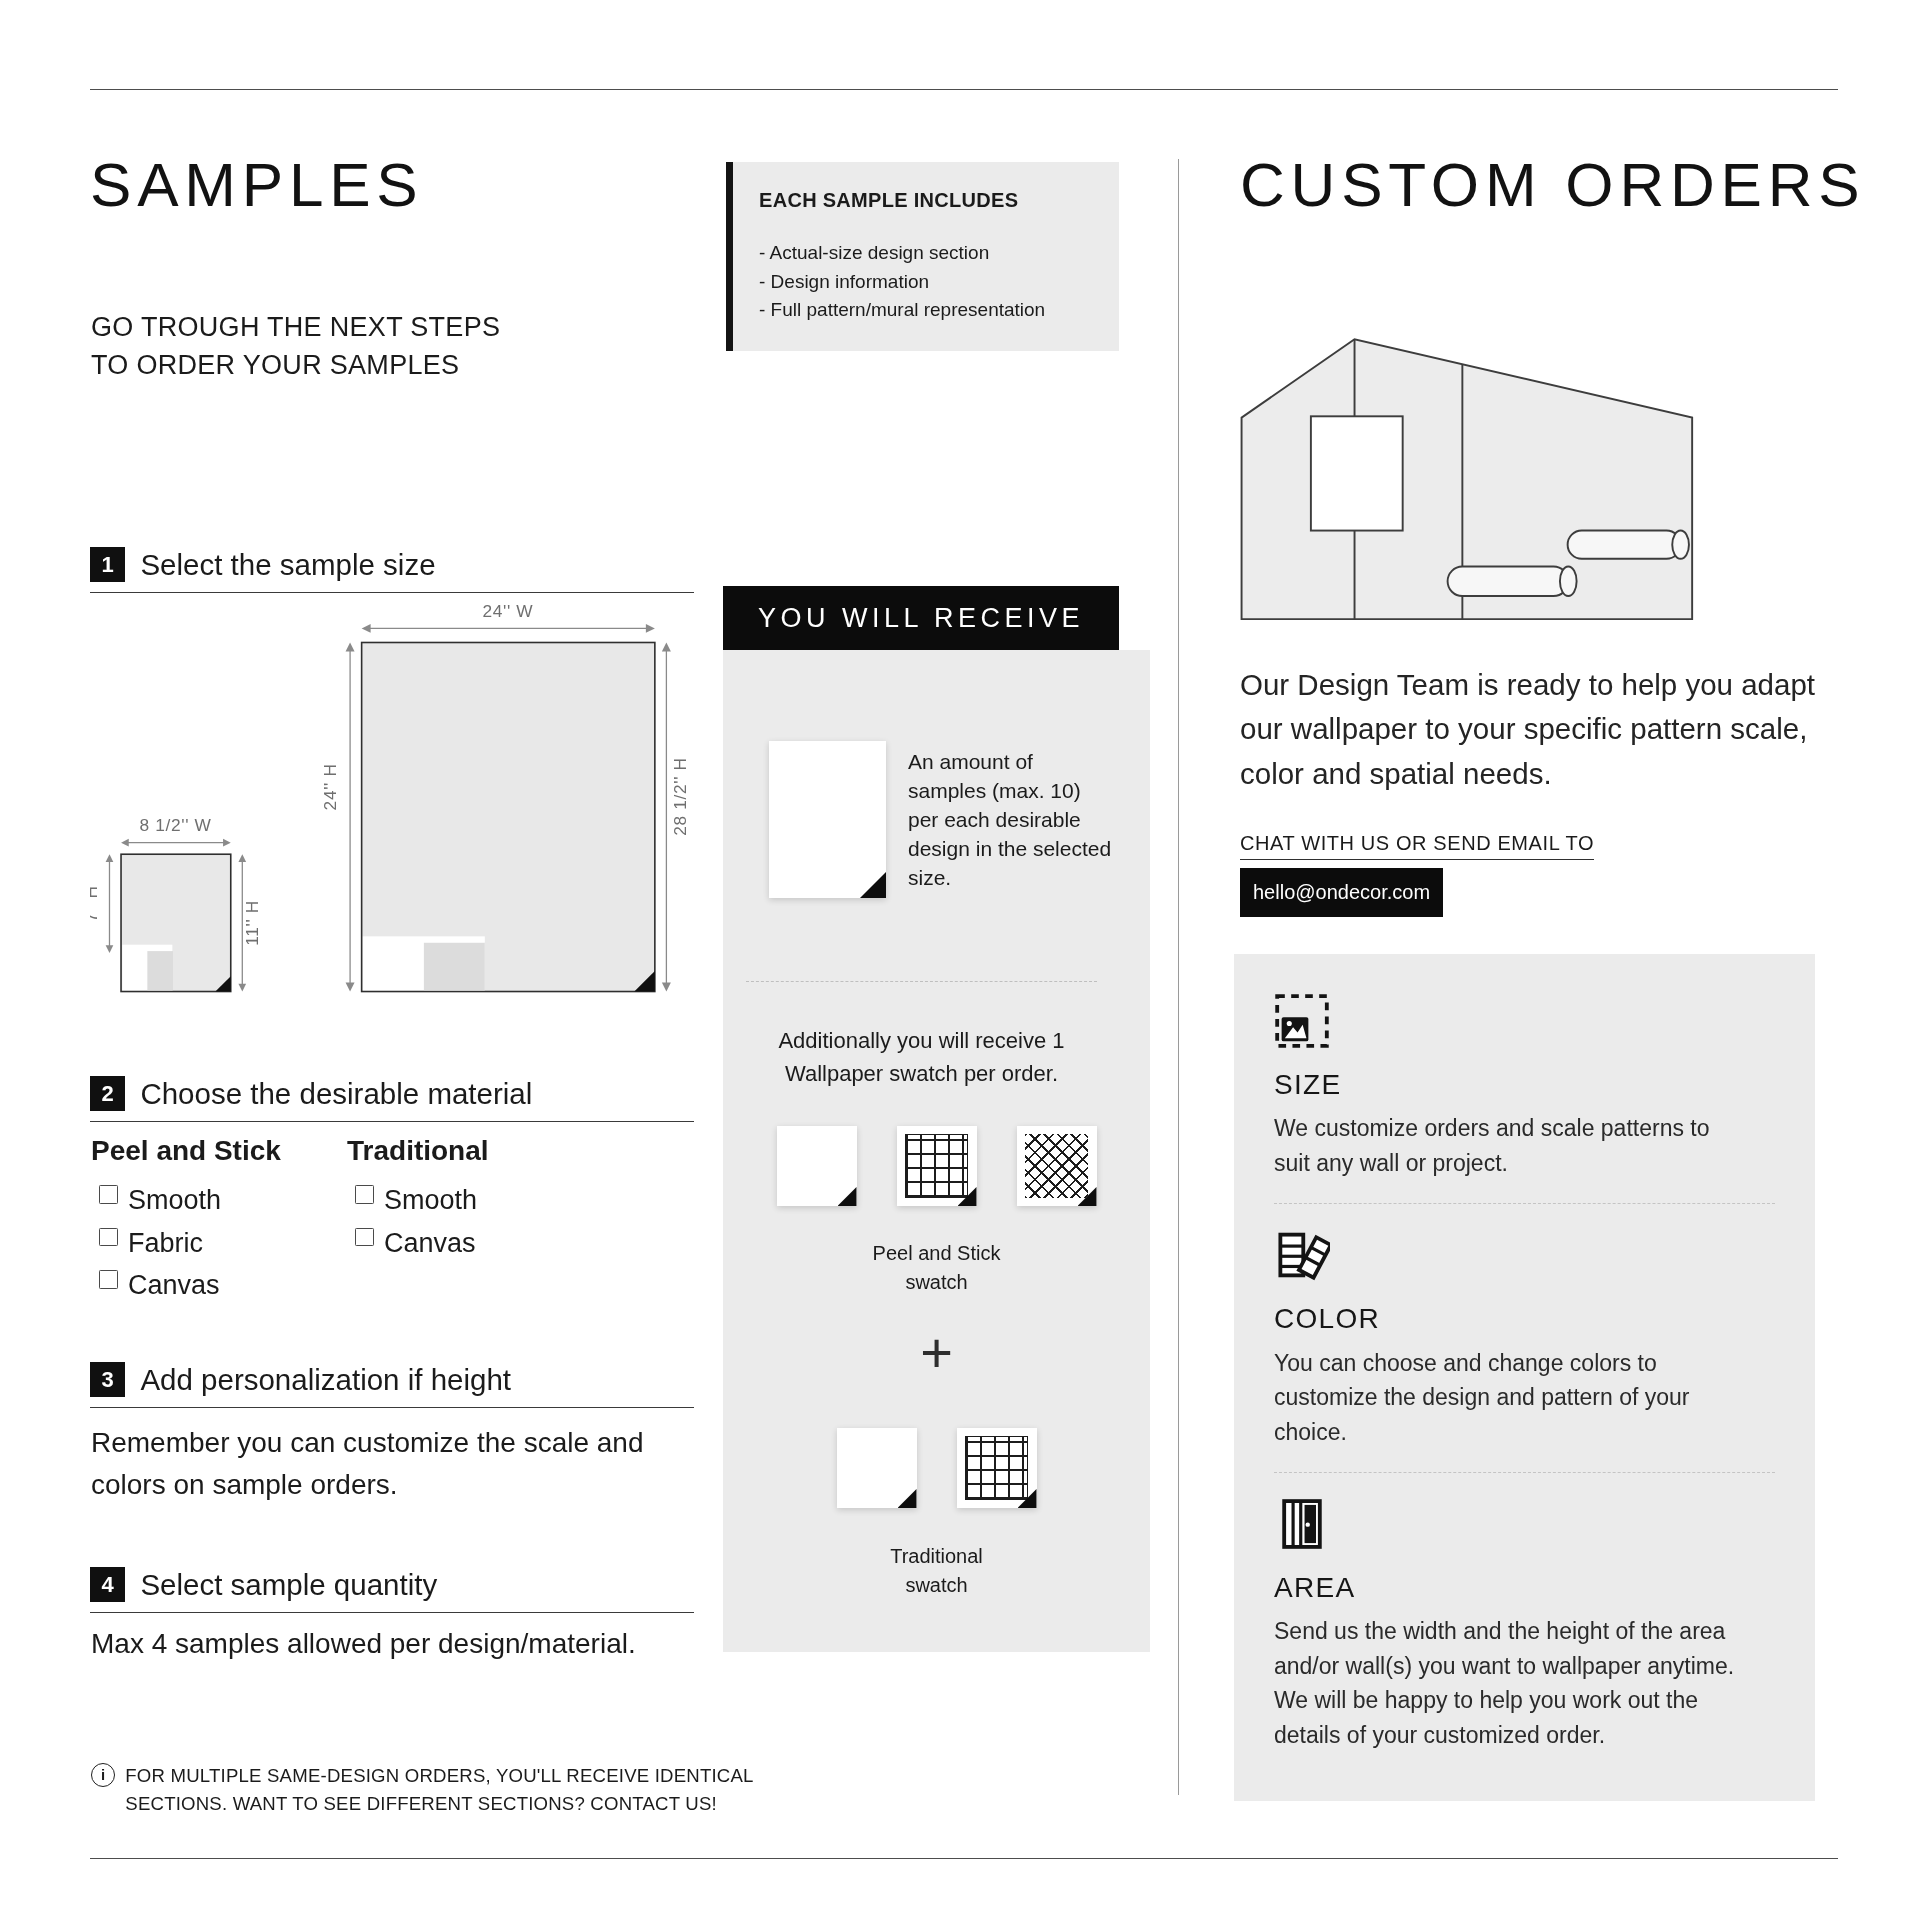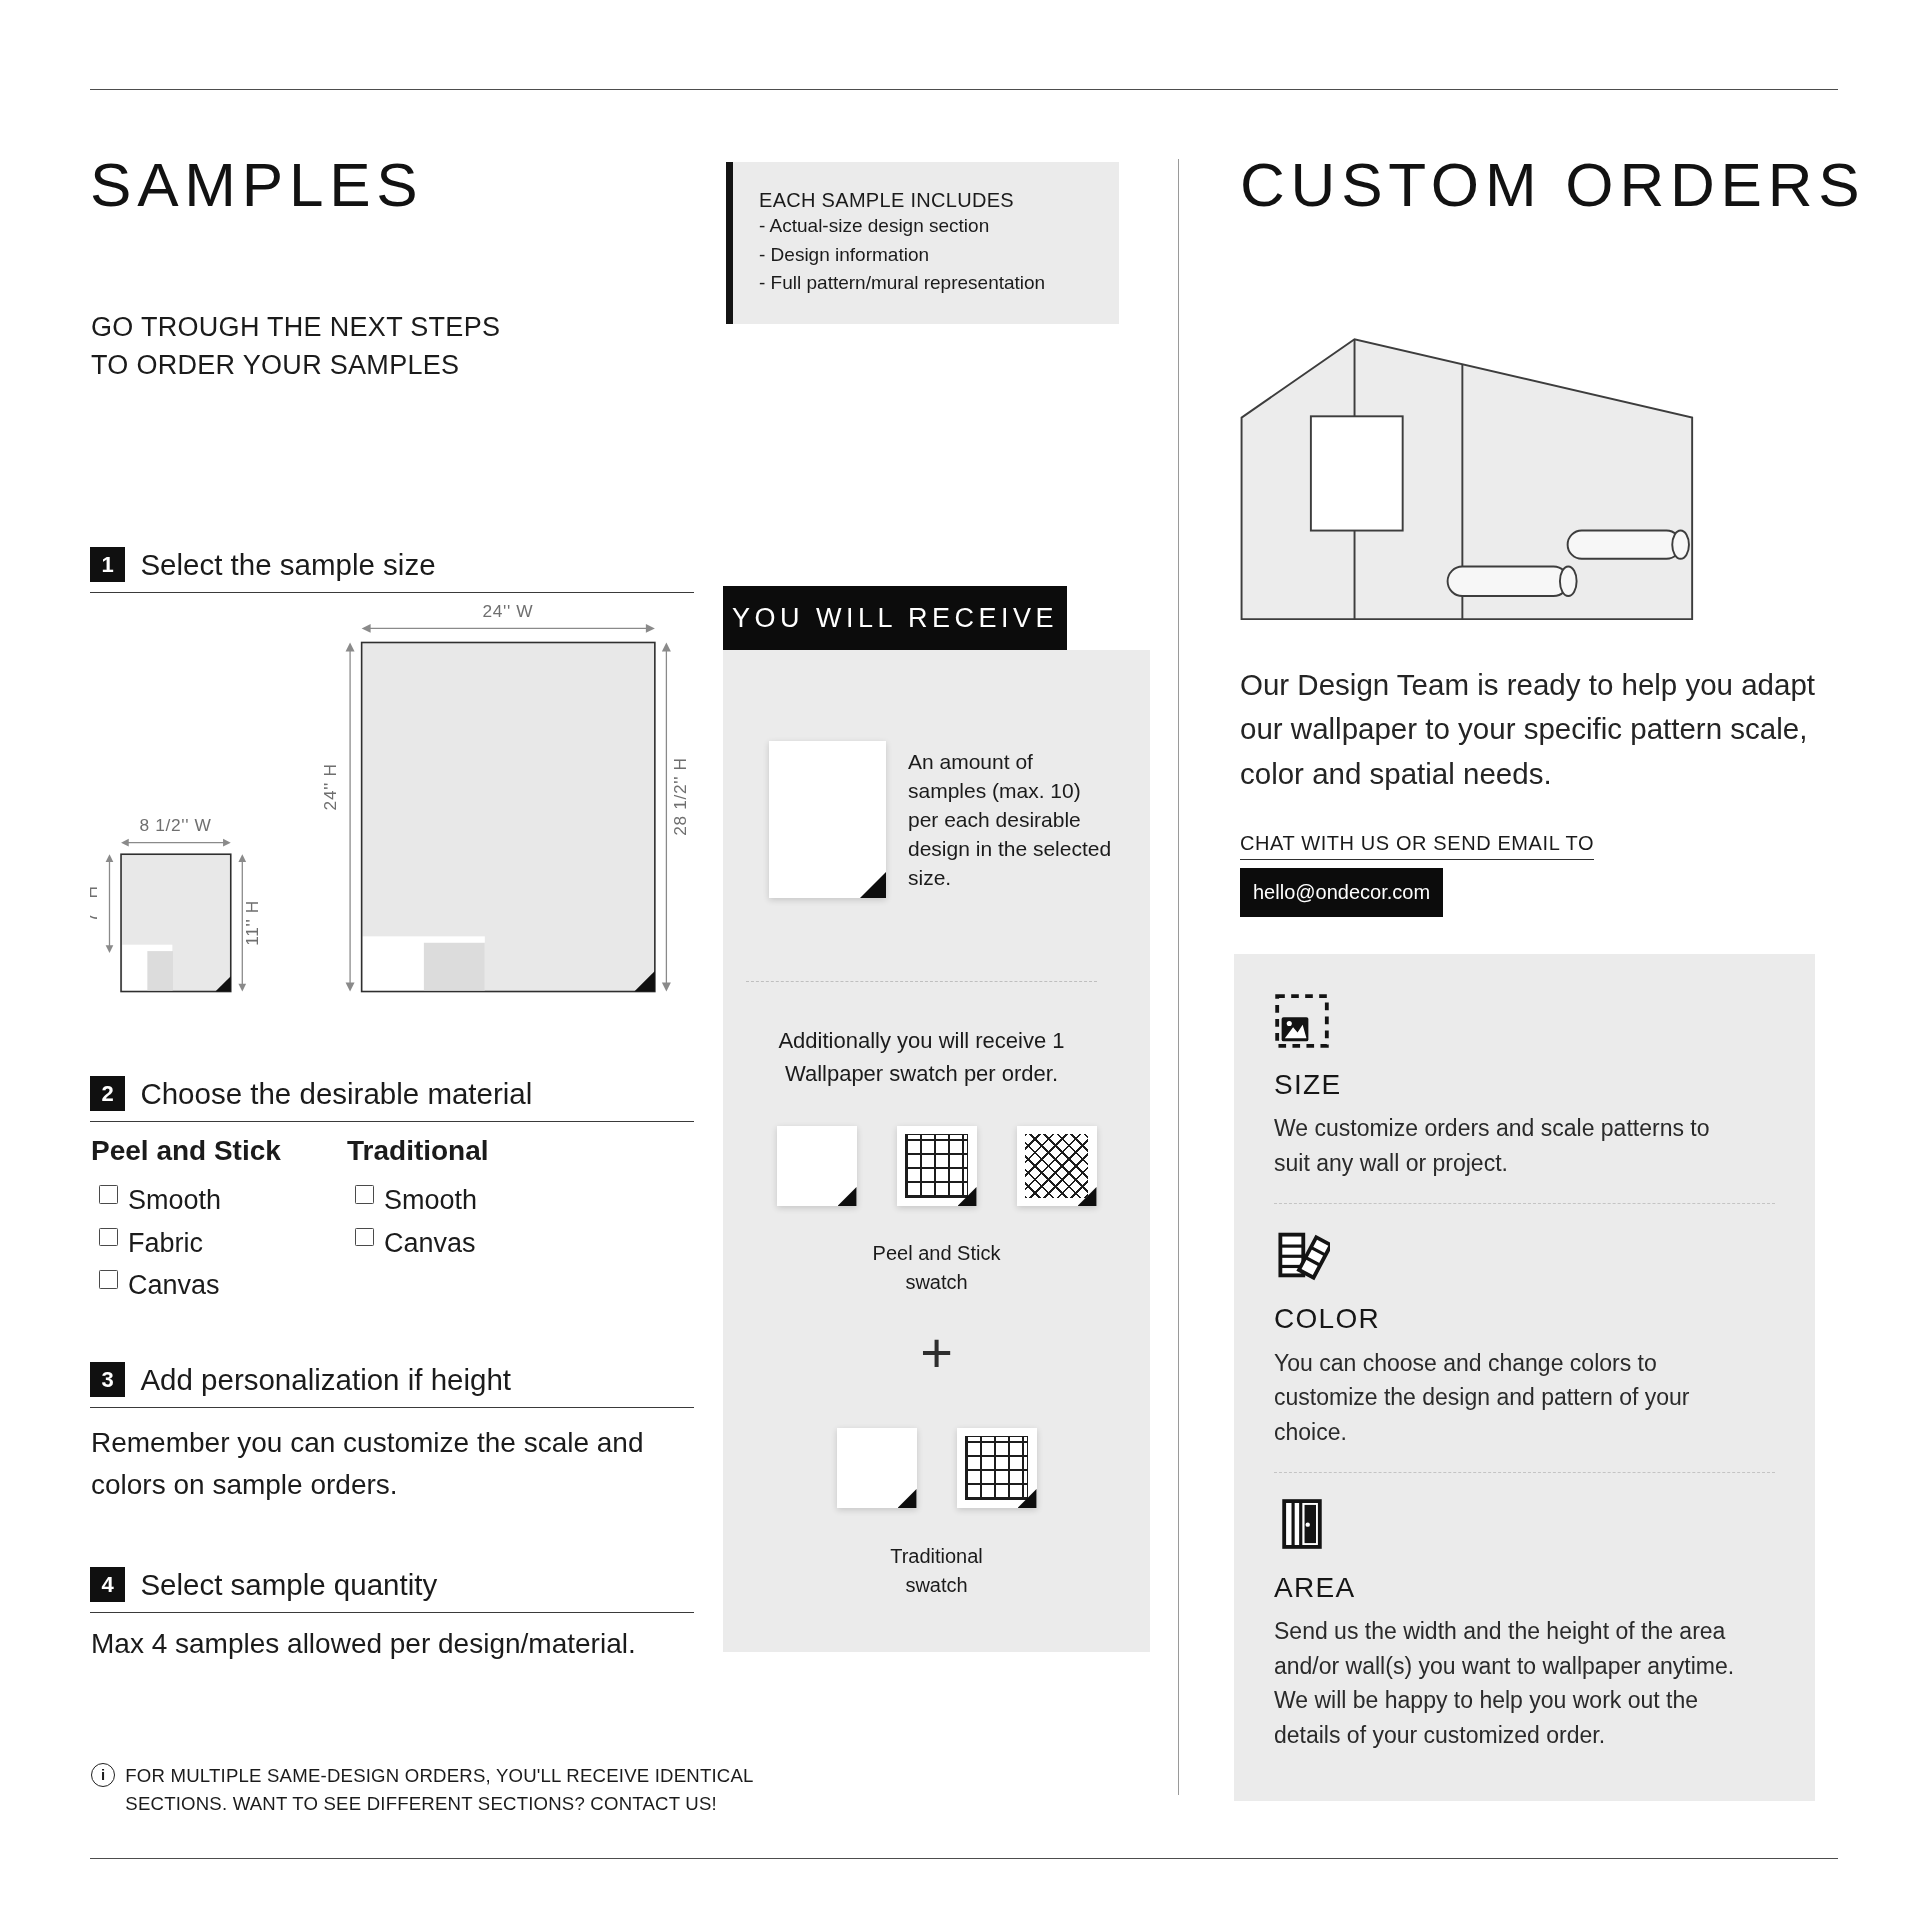--- a/index.html
+++ b/index.html
@@ -5,21 +5,21 @@
   html,body{margin:0;padding:0;background:#ffffff;}
   body{width:1926px;height:1926px;position:relative;overflow:hidden;
        font-family:"Liberation Sans","DejaVu Sans",sans-serif;color:#1b1b1b;}
   .abs{position:absolute;}
   .rule{border-top:1.9px solid #4d4d4d;height:0;}
   .big-title{font-size:62px;font-weight:500;letter-spacing:5.8px;color:#121212;white-space:nowrap;}
 
   
   .includes-box{left:726px;top:162px;width:393px;background:#ebebeb;border-left:7.7px solid #141414;
                 box-sizing:border-box;padding:27px 24.4px 26px 26px;}
-  .includes-title{font-size:20px;font-weight:400;letter-spacing:0.3px;margin-bottom:0;}
+  .includes-title{font-size:20px;font-weight:700;letter-spacing:0.3px;margin-bottom:27px;}
   .inc-item{font-size:19px;line-height:1.5;padding-left:15.4px;text-indent:-15.4px;}
 
   
   .intro-text{left:91px;top:308px;font-size:27px;line-height:1.42;letter-spacing:0.3px;white-space:pre-line;}
   .step-header{left:90px;width:604px;display:flex;align-items:center;gap:15.4px;
                padding-bottom:10.3px;border-bottom:1.3px solid #3a3a3a;}
   .num-box{width:35px;height:35px;background:#101010;color:#fff;font-size:22px;font-weight:700;
            display:flex;align-items:center;justify-content:center;flex:0 0 auto;}
   .step-title{font-size:29.5px;color:#1b1b1b;}
   .dim{font-size:27px;fill:#6f6f6f;letter-spacing:1px;font-family:"Liberation Sans","DejaVu Sans",sans-serif;}
@@ -27,21 +27,21 @@
   .mat-title{font-size:28px;font-weight:700;margin-bottom:6.4px;}
   .mat-opt{display:flex;gap:10.3px;font-size:27px;padding-left:8px;}
   .chk{width:16.7px;height:16.7px;border:1.9px solid #4a4a4a;border-radius:1.3px;background:#fff;flex:0 0 auto;}
   .body-text{font-size:28px;line-height:1.5;}
   .footnote{left:91px;top:1762px;display:flex;gap:10.3px;align-items:flex-start;}
   .info-circle{width:22px;height:22px;border:1.9px solid #1f1f1f;border-radius:50%;display:flex;
                align-items:center;justify-content:center;font-size:14.8px;font-weight:600;margin-top:1.3px;flex:0 0 auto;}
   .footnote-text{font-size:18.6px;line-height:1.5;letter-spacing:0.2px;white-space:pre-line;}
 
   
-  .receive-header{left:723px;top:586px;width:344px;height:65px;background:#0c0c0c;color:#ffffff;
+  .receive-header{left:723px;top:586px;width:396px;height:65px;background:#0c0c0c;color:#ffffff;
                   font-size:27px;letter-spacing:4.5px;display:flex;align-items:center;justify-content:center;}
   .receive-panel{left:723px;top:650px;width:427px;height:1002px;background:#ebebeb;}
   .paper{position:relative;background:#ffffff;box-shadow:0 1.9px 6.4px rgba(0,0,0,.16);}
   .fold{position:absolute;right:0;bottom:0;background:#0d0d0d;clip-path:polygon(100% 0,100% 100%,0 100%);}
   .f30{width:19px;height:19px;} .f40{width:26px;height:26px;}
   .sample-paper{position:absolute;left:46px;top:91px;width:117px;height:157px;}
   .samples-text{position:absolute;left:185px;top:98px;width:204px;font-size:21px;line-height:1.38;}
   .dashed-line{border-top:1.9px dashed #bfbfbf;height:0;}
   .additionally{position:absolute;left:26px;top:374px;width:345px;text-align:center;font-size:22px;line-height:1.5;}
   .swatch-row{position:absolute;left:0;width:100%;display:flex;justify-content:center;gap:40px;}

